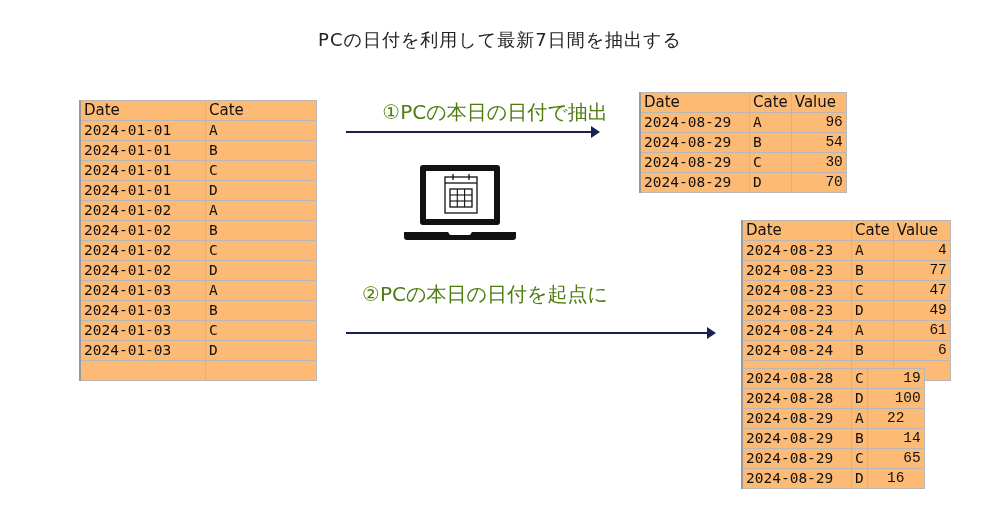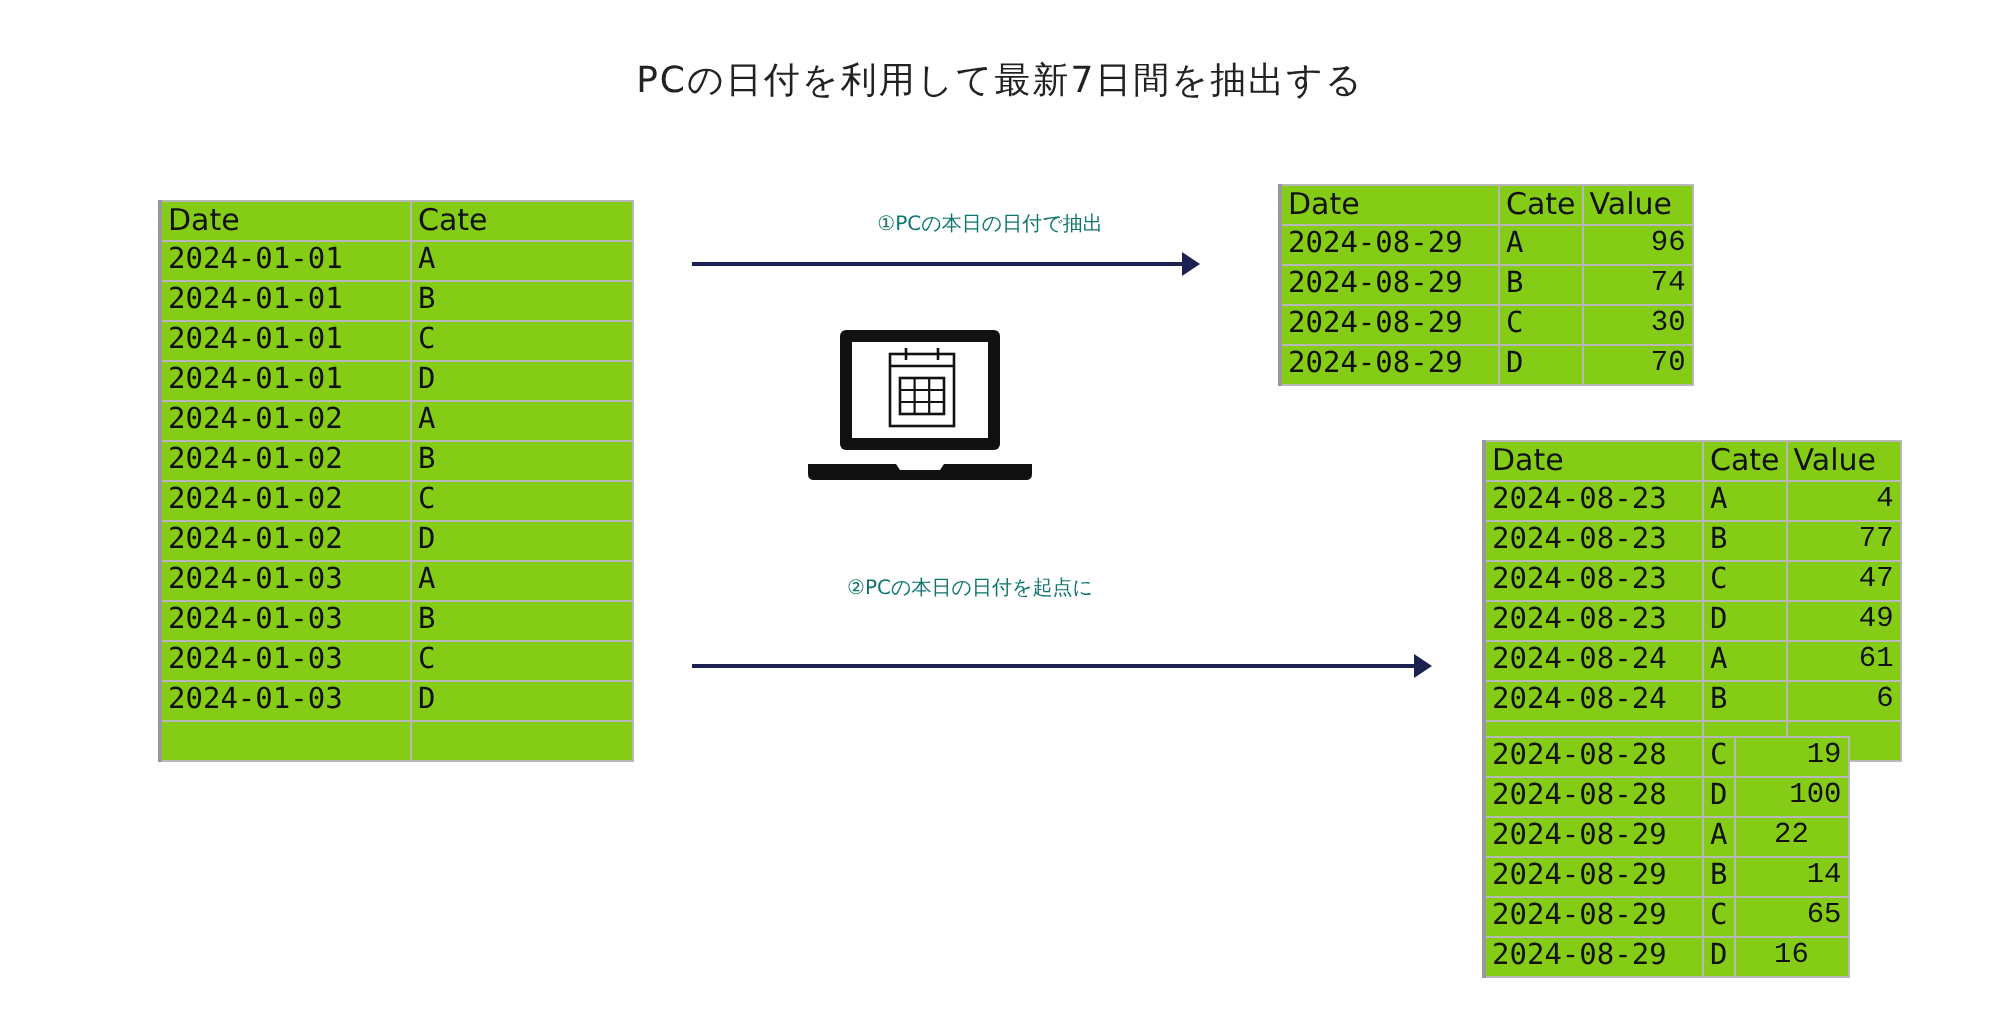--- a/index.html
+++ b/index.html
@@ -1,29 +1,29 @@
 <!DOCTYPE html>
 <html><head>
 <meta charset="utf-8">
 <style>
   html, body { margin: 0; padding: 0; background: #ffffff; }
   body { width: 1000px; height: 514px; position: relative; overflow: hidden;
          font-family: "DejaVu Sans", sans-serif; color: #111; }
   .title { position: absolute; left: 0; width: 1000px; top: 28px; text-align: center;
            font-size: 18px; letter-spacing: 1px; color: #222; }
-  table.sheet { position: absolute; border-collapse: collapse; background: #84cc16;
+  table.sheet { position: absolute; border-collapse: collapse; background: #fdba74;
                 font-family: "DejaVu Sans Mono", monospace; font-size: 14.5px; }
   table.sheet th, table.sheet td { border: 1px solid #b8b8b8; padding: 0 3px; height: 19px;
                 line-height: 19px; white-space: nowrap; }
   table.sheet th { font-family: "DejaVu Sans", sans-serif; font-weight: normal; text-align: left;
                    font-size: 15px; }
   table.sheet td.num { text-align: right; font-family: Liberation Mono, monospace; }
   table.sheet { border-left: 2px solid #999; }
   .fade td { color: #ccc; height: 5px; line-height: 5px; font-size: 6px; overflow: hidden; border-bottom: none; }
-  .label { position: absolute; font-size: 10px; color: #0f766e; text-align: center; line-height: 21px; }
+  .label { position: absolute; font-size: 20px; color: #4d7c0f; text-align: center; line-height: 21px; }
   .arrow { position: absolute; height: 2px; background: #1a2150; }
   .arrow::after { content: ""; position: absolute; right: -8px; top: -5px;
                   border-left: 9px solid #1a2150; border-top: 6px solid transparent;
                   border-bottom: 6px solid transparent; }
   .laptop { position: absolute; left: 402px; top: 163px; width: 116px; height: 80px; }
 </style>
 </head>
 <body>
 
 <div class="title">PCの日付を利用して最新7日間を抽出する</div>
@@ -124,21 +124,21 @@
     </thead>
   <tbody id="today-body">
       <tr>
         <td>2024-08-29</td>
         <td>A</td>
         <td class="num">96</td>
       </tr>
       <tr>
         <td>2024-08-29</td>
         <td>B</td>
-        <td class="num">74</td>
+        <td class="num">54</td>
       </tr>
       <tr>
         <td>2024-08-29</td>
         <td>C</td>
         <td class="num">30</td>
       </tr>
       <tr>
         <td>2024-08-29</td>
         <td>D</td>
         <td class="num">70</td>

